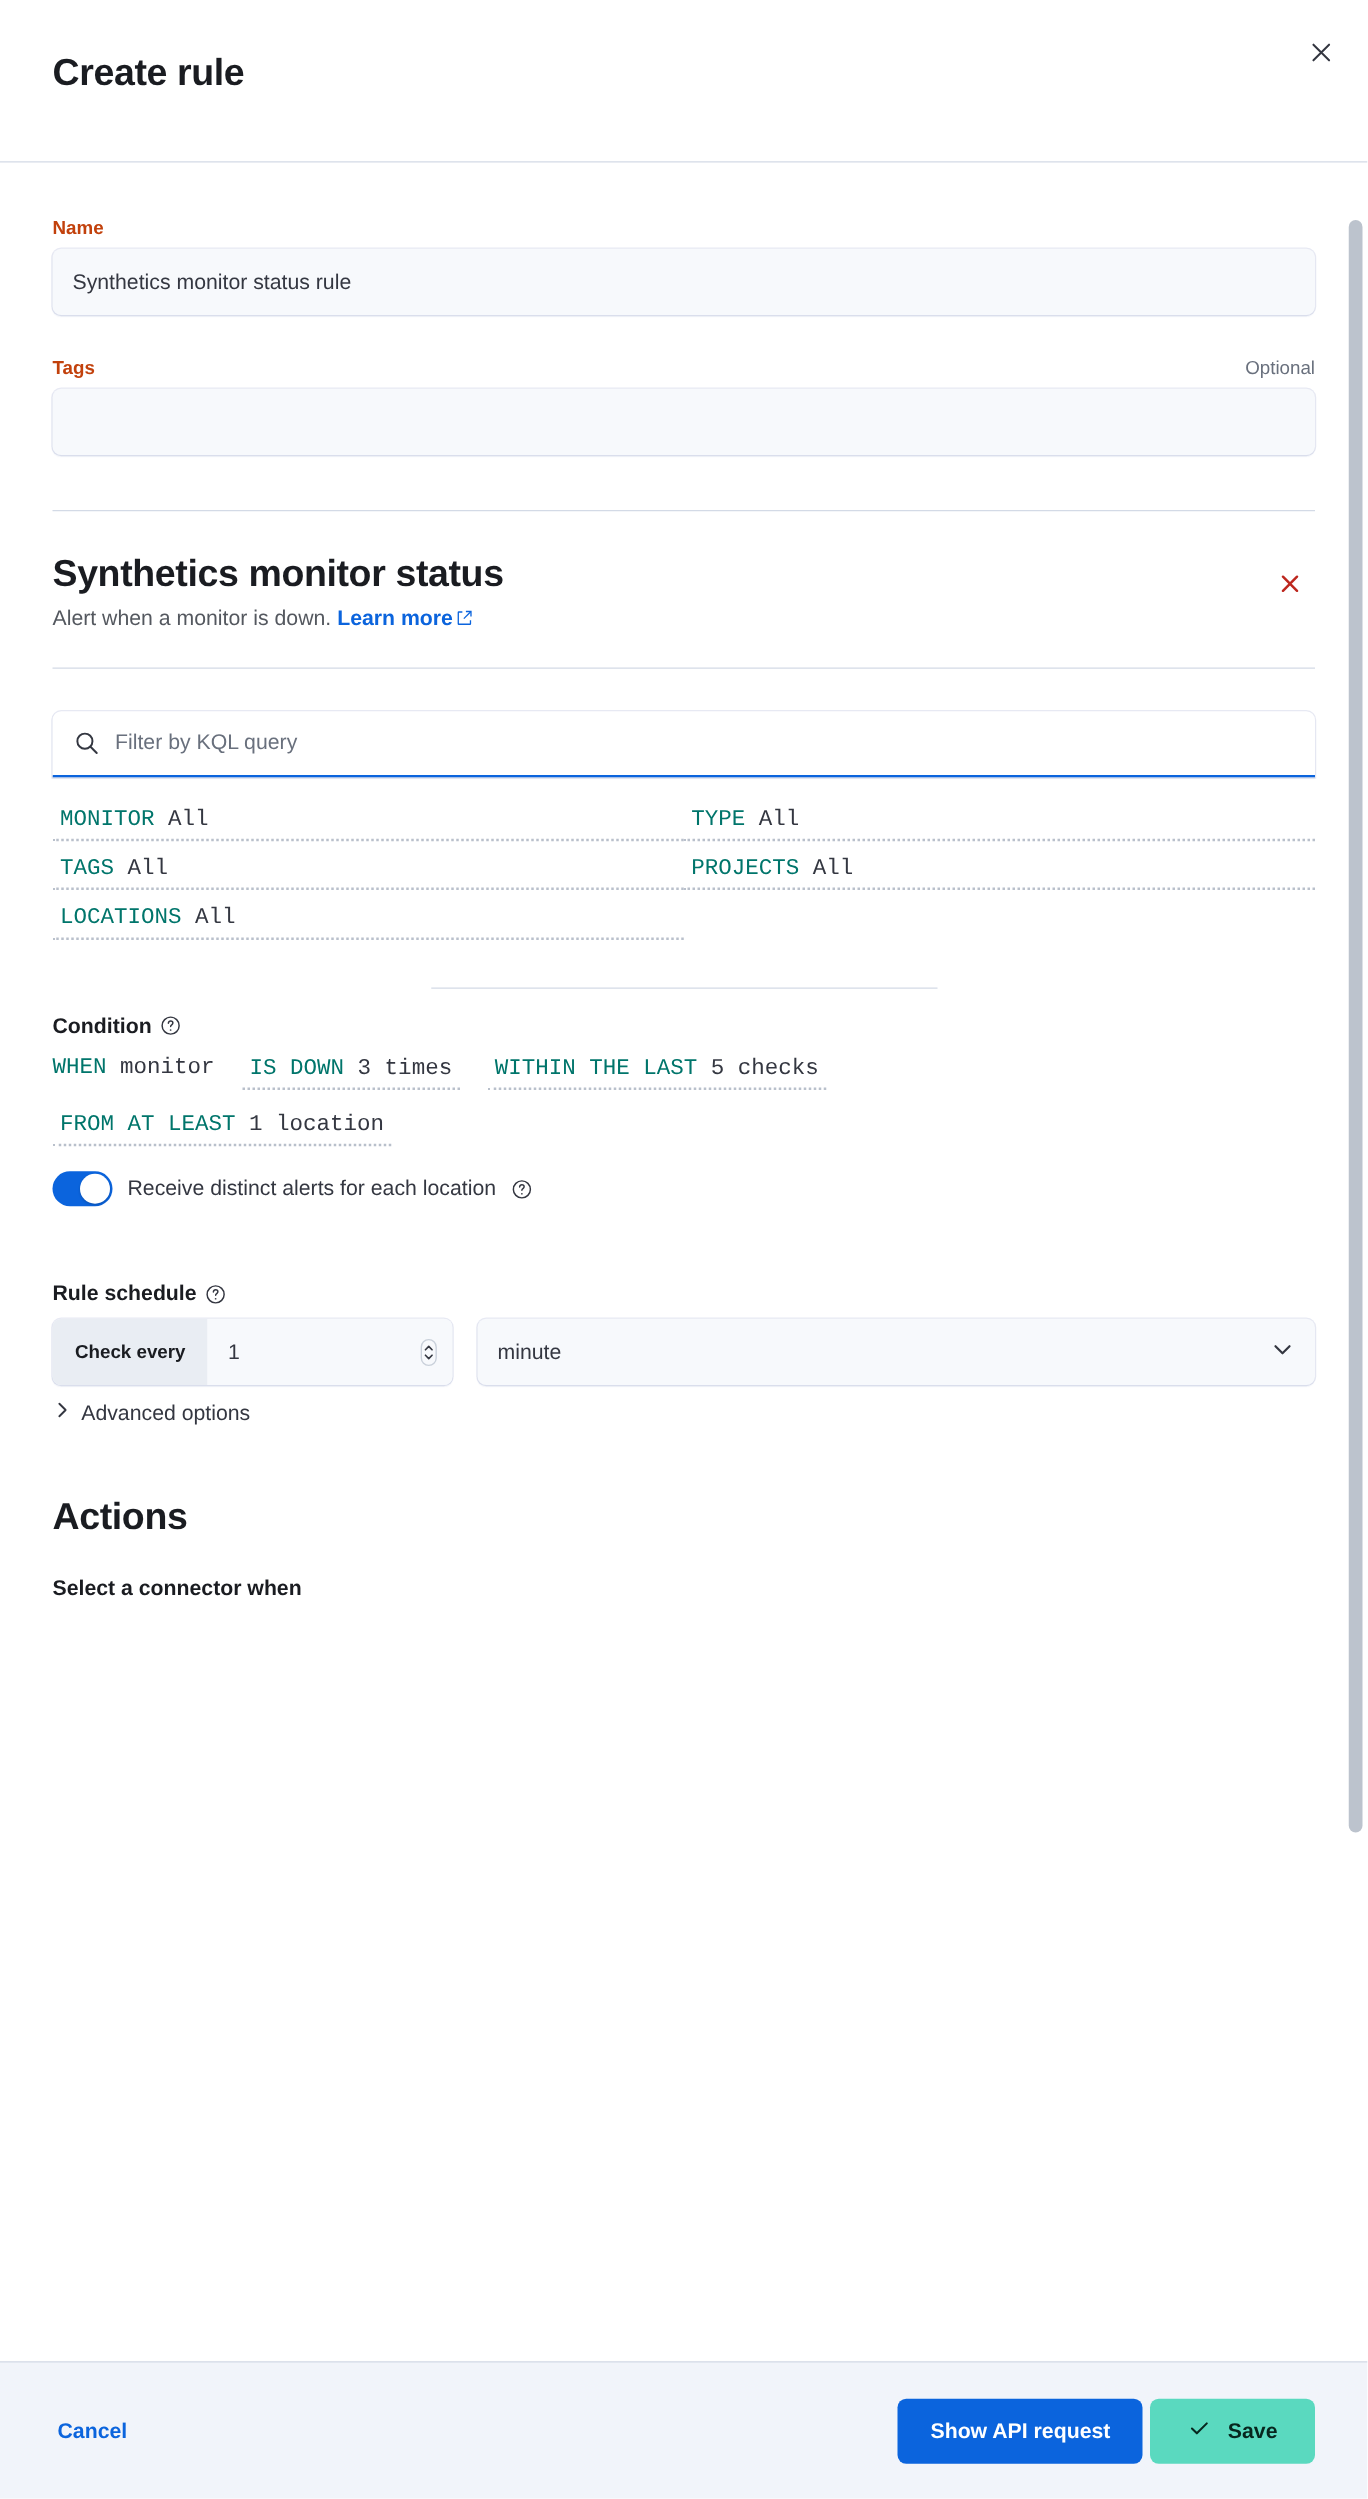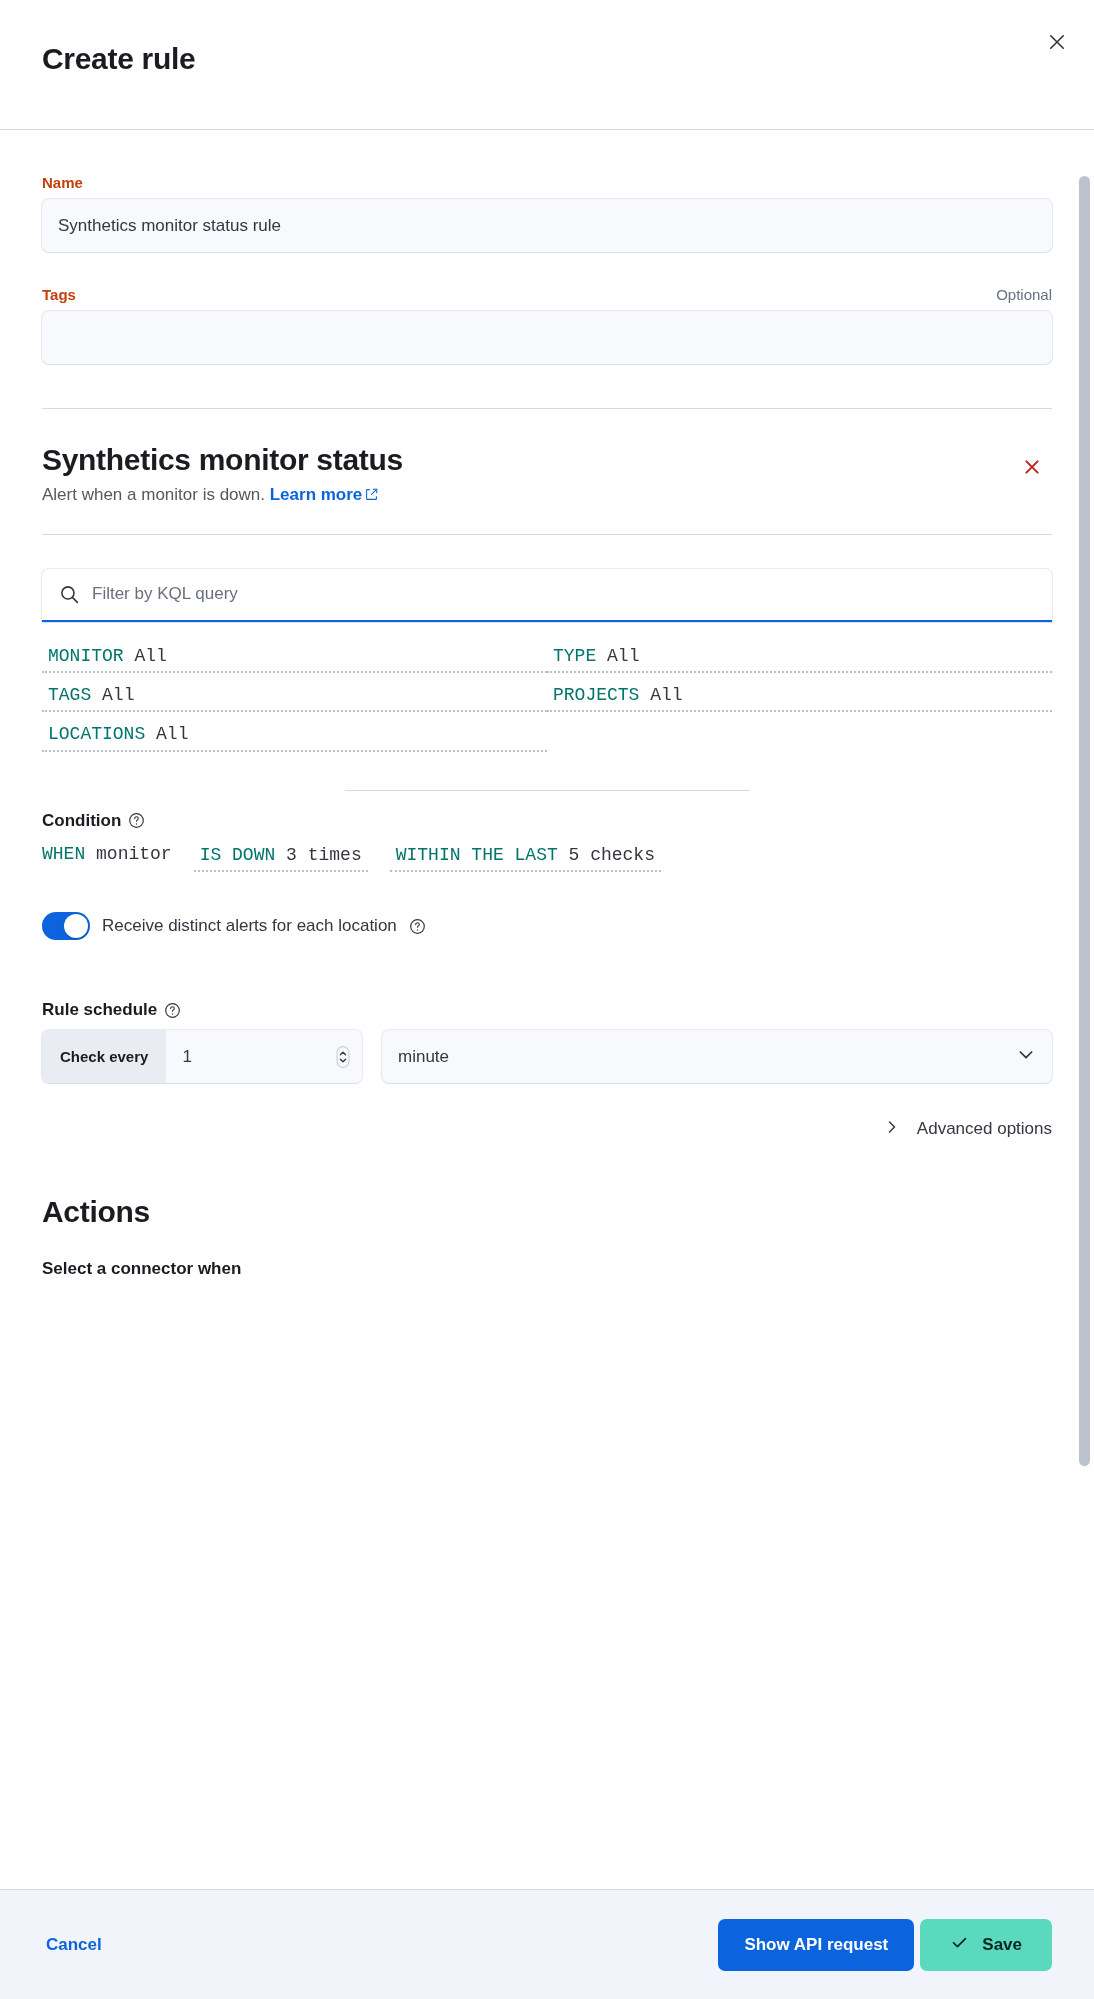--- a/index.html
+++ b/index.html
@@ -202,21 +202,21 @@
     padding-bottom: 3px;
     cursor: pointer;
     white-space: pre;
     background: transparent;
     border-left:0; border-right:0; border-top:0;
   }
 
   
   .switch-row {
     display: flex; align-items: center; gap: 12px;
-    margin-top: 40px;
+    margin-top: 20px;
   }
   .switch {
     width: 48px; height: 28px; border-radius: 14px;
     background: #0b64dd; position: relative; border: none; cursor: pointer;
     flex: 0 0 auto;
   }
   .switch .knob {
     position: absolute; top: 2px; right: 2px;
     width: 24px; height: 24px; border-radius: 50%;
     background: #fff;
@@ -270,22 +270,22 @@
     background: #f7f9fc;
     box-shadow: 0 0 0 1px rgba(17,43,134,0.10), 0 1px 1px rgba(17,43,134,0.06);
     display: flex; align-items: center;
     padding: 0 16px;
     font-size: 17px; color: #343741;
     cursor: pointer;
   }
   .select-caret { position: absolute; right: 16px; top: 50%; transform: translateY(-50%); }
 
   .adv-row {
-    display: flex; align-items: center; gap: 17px;
-    margin-top: 36px; cursor: pointer; justify-content: flex-end;
+    display: flex; align-items: center; gap: 7px;
+    margin-top: 12px; cursor: pointer;
   }
   .adv-label { font-size: 17px; color: #343741; }
 
   .actions-title {
     margin-top: 56px;
     font-size: 30px; font-weight: 700; color:#1a1c21; letter-spacing:-0.3px;
   }
   .connector-title {
     margin-top: 30px;
     font-size: 17px; font-weight: 700; color:#1a1c21;
@@ -428,20 +428,23 @@
           <circle cx="8" cy="11.3" r="0.65" fill="#343741" stroke="none"></circle>
         </svg>
       </span>
     </div>
 
     <div class="cond-rows">
       <div class="cond-line">
         <span class="cond-static mono"><span class="kw">WHEN</span> <span class="val">monitor</span></span>
         <button class="cond-expr mono"><span class="kw">IS DOWN</span> <span class="val">3 times</span></button>
         <button class="cond-expr mono"><span class="kw">WITHIN THE LAST</span> <span class="val">5 checks</span></button>
+      </div>
+      <div class="cond-line">
+        <button class="cond-expr mono"><span class="kw">FROM AT LEAST</span> <span class="val">1 location</span></button>
       </div>
     </div>
 
     <div class="switch-row">
       <button class="switch">
         <span class="knob"></span>
       </button>
       <span class="switch-label">Receive distinct alerts for each location</span>
       <span class="help-icon">
         <svg width="17" height="17" viewBox="0 0 16 16" fill="none" stroke="#343741" stroke-width="1.1">

